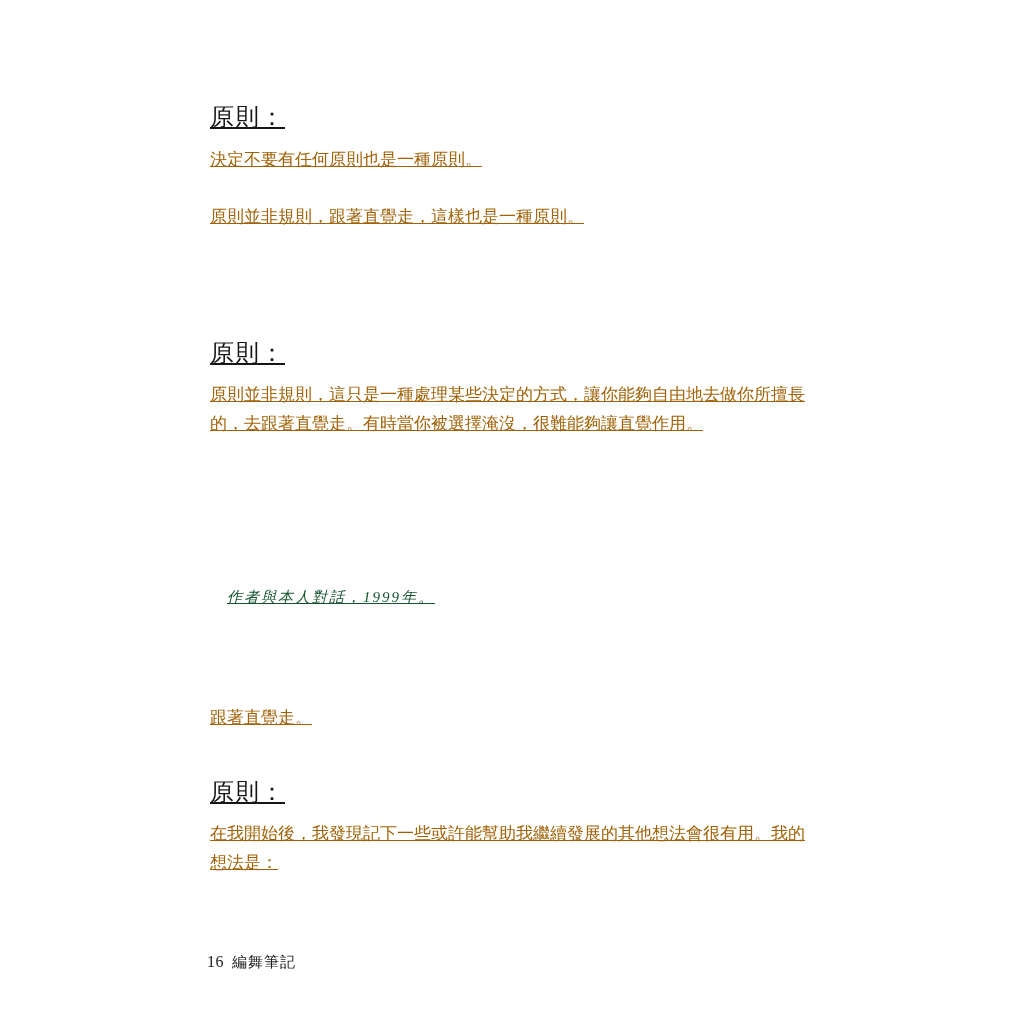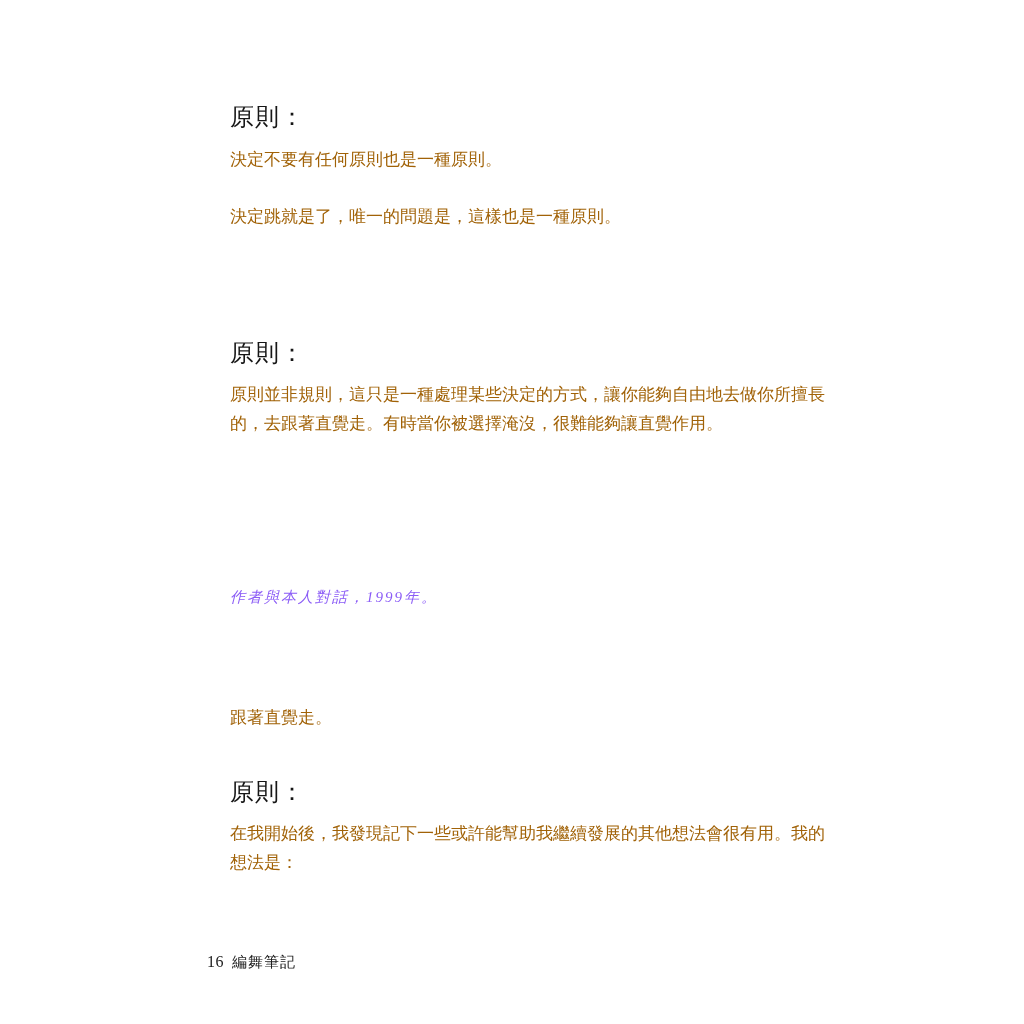--- a/index.html
+++ b/index.html
@@ -9,21 +9,21 @@
   }
   .page {
     position: relative;
     width: 1024px;
     height: 1024px;
     background: #ffffff;
     overflow: hidden;
     font-family: "Liberation Serif", "DejaVu Serif", serif;
     color: #1c1c1c;
   }
-  .abs { position: absolute; left: 230px; }
+  .abs { position: absolute; left: 210px; text-decoration: underline; }
   .heading {
     font-family: "Liberation Sans", "DejaVu Sans", sans-serif;
     font-size: 24px;
     line-height: 26px;
     font-weight: 500;
     letter-spacing: 1px;
     color: #161616;
   }
   .body-par {
     font-size: 17px;
@@ -31,21 +31,22 @@
     letter-spacing: 0px;
     white-space: pre-line;
     width: 600px;
     color: #a16207;
   }
   .citation {
     font-size: 15px;
     line-height: 22px;
     font-style: italic;
     letter-spacing: 2px;
-    color: #8b5cf6;
+    color: #14532d;
+    margin-left: 17px;
   }
   .footer {
     position: absolute;
     left: 195px;
     top: 953px;
     font-size: 16px;
     line-height: 18px;
     color: #1c1c1c;
   }
   .footer .page-num {
@@ -63,21 +64,21 @@
 </style>
 </head>
 <body>
 
 <div class="page">
 
   <div class="abs heading" style="top:104px">原則：</div>
 
   <div class="abs body-par" style="top:145px">決定不要有任何原則也是一種原則。</div>
 
-  <div class="abs body-par" style="top:202px">決定跳就是了，唯一的問題是，這樣也是一種原則。</div>
+  <div class="abs body-par" style="top:202px">原則並非規則，跟著直覺走，這樣也是一種原則。</div>
 
 
   <div class="abs heading" style="top:340px">原則：</div>
 
   <div class="abs body-par" style="top:380px">原則並非規則，這只是一種處理某些決定的方式，讓你能夠自由地去做你所擅長
 的，去跟著直覺走。有時當你被選擇淹沒，很難能夠讓直覺作用。</div>
 
 
   <div class="abs citation" style="top:586px">作者與本人對話，1999年。</div>
 

